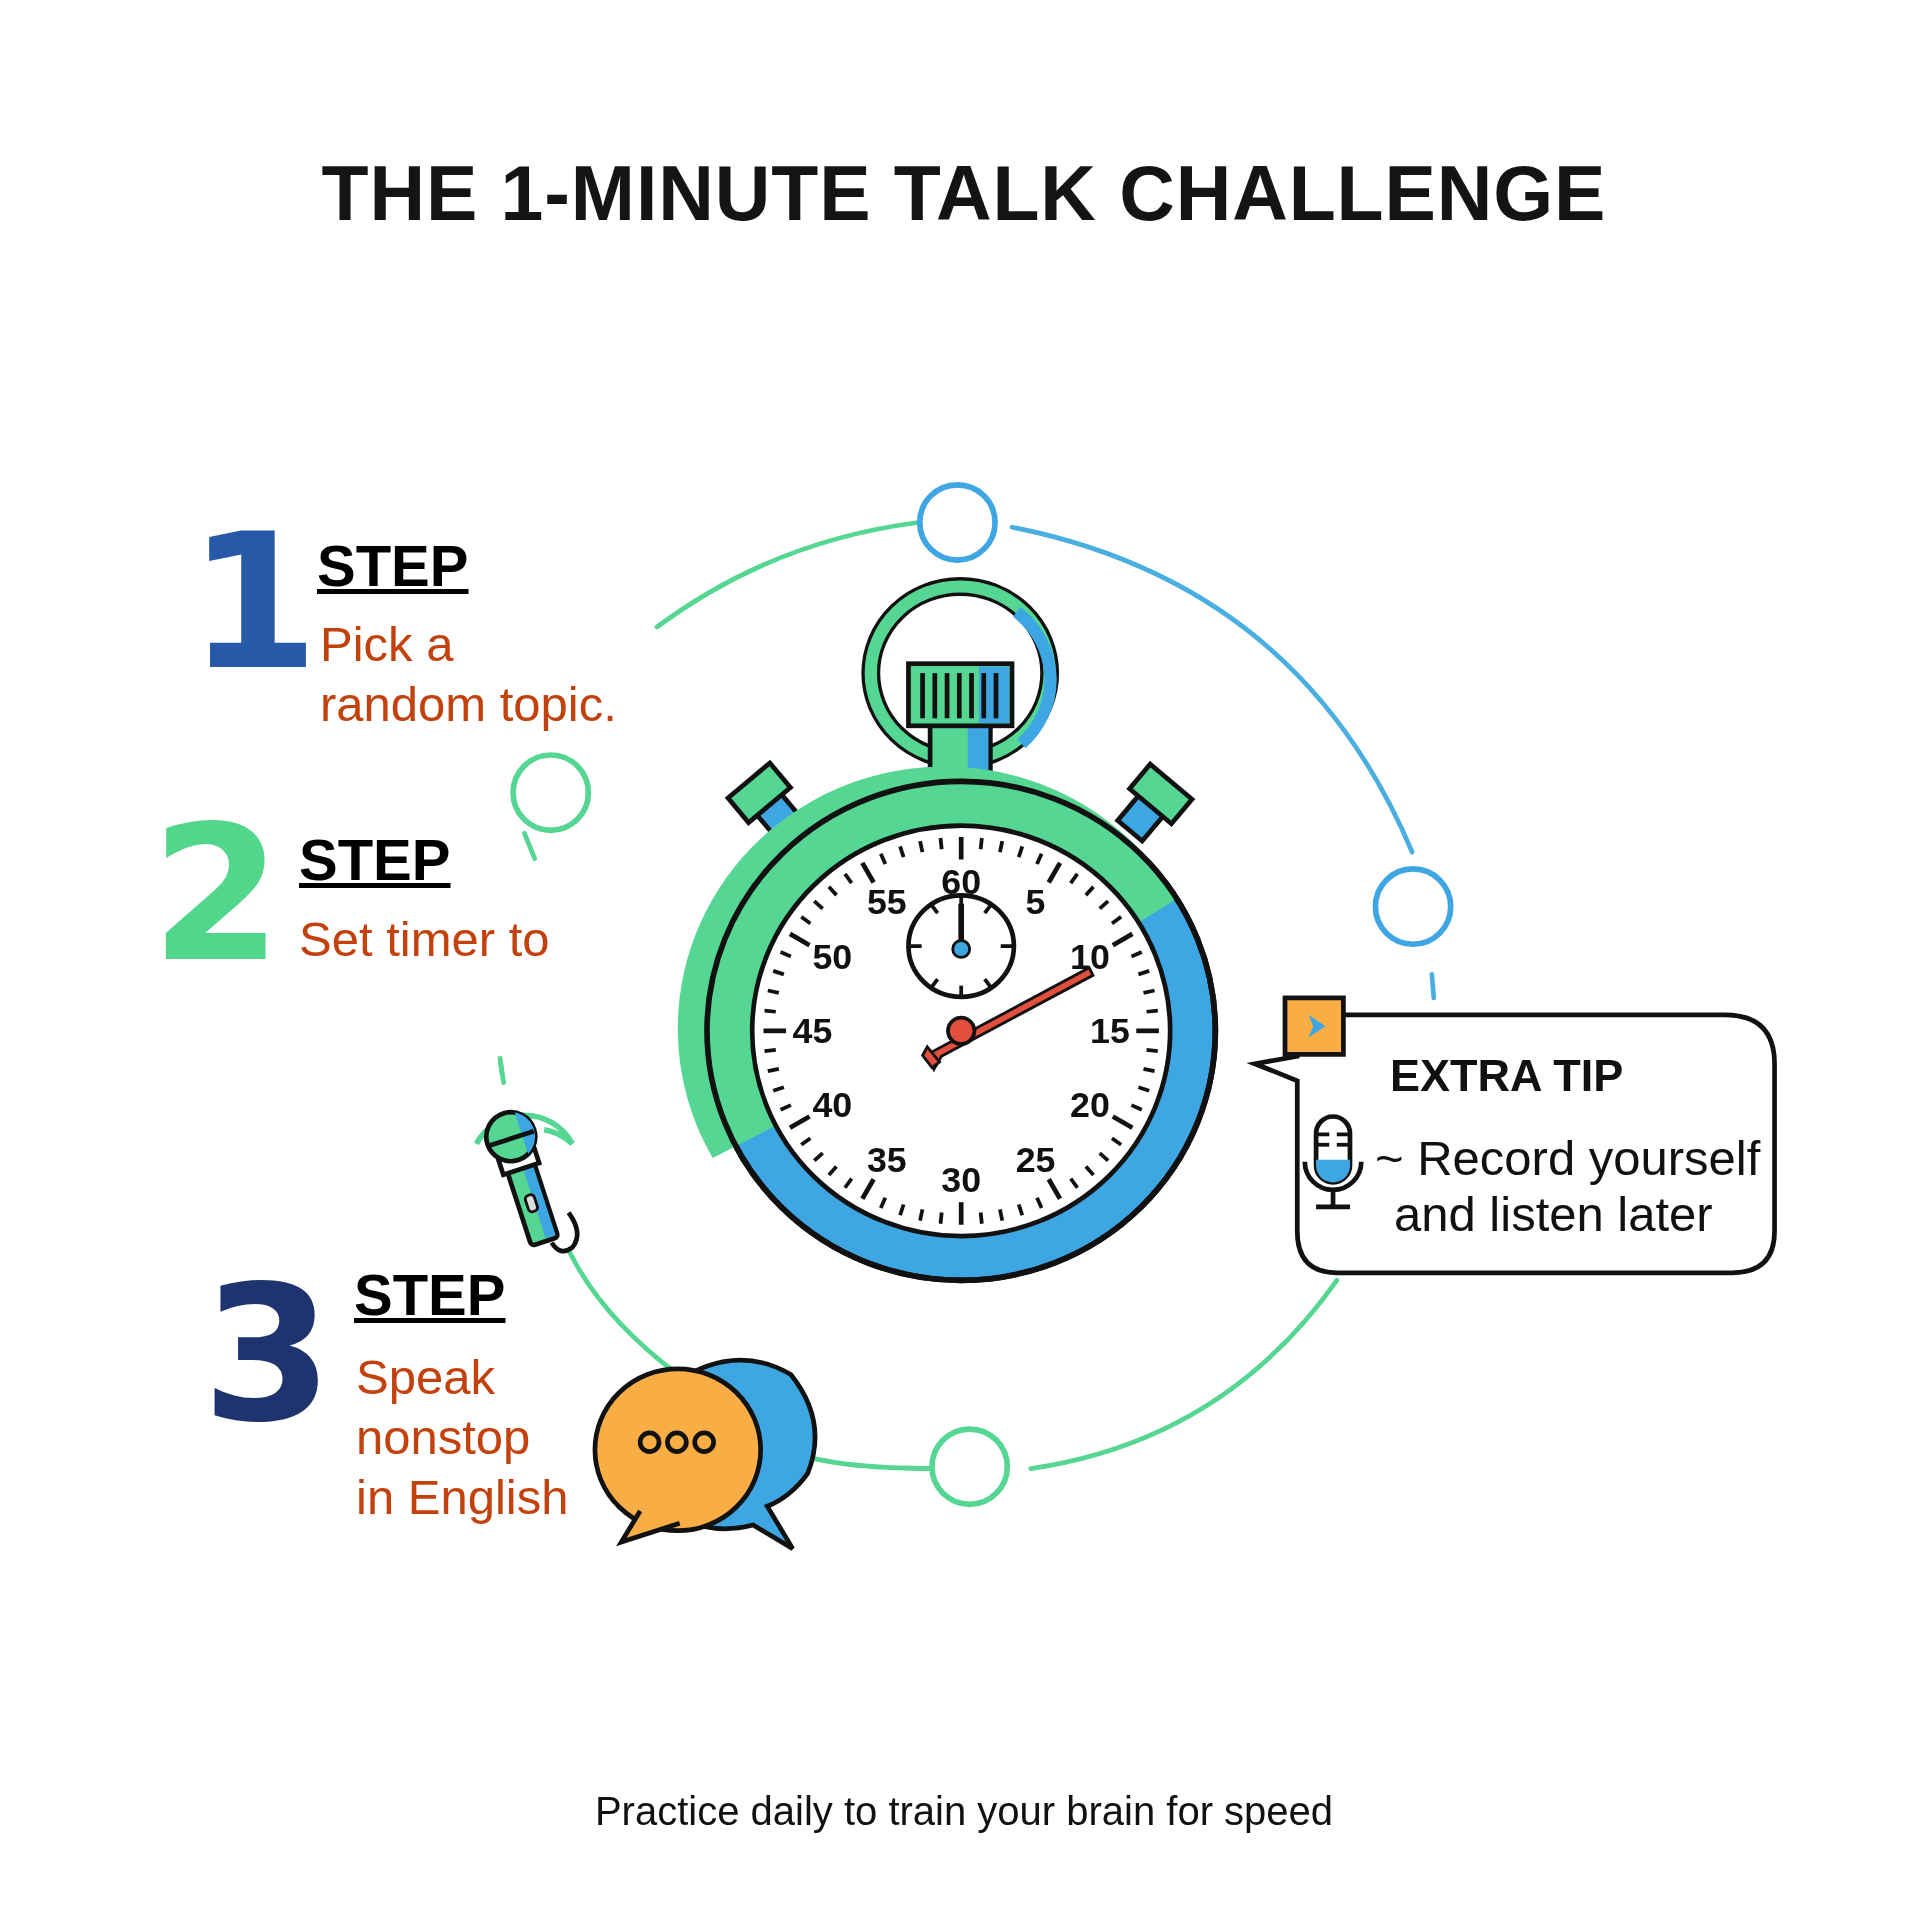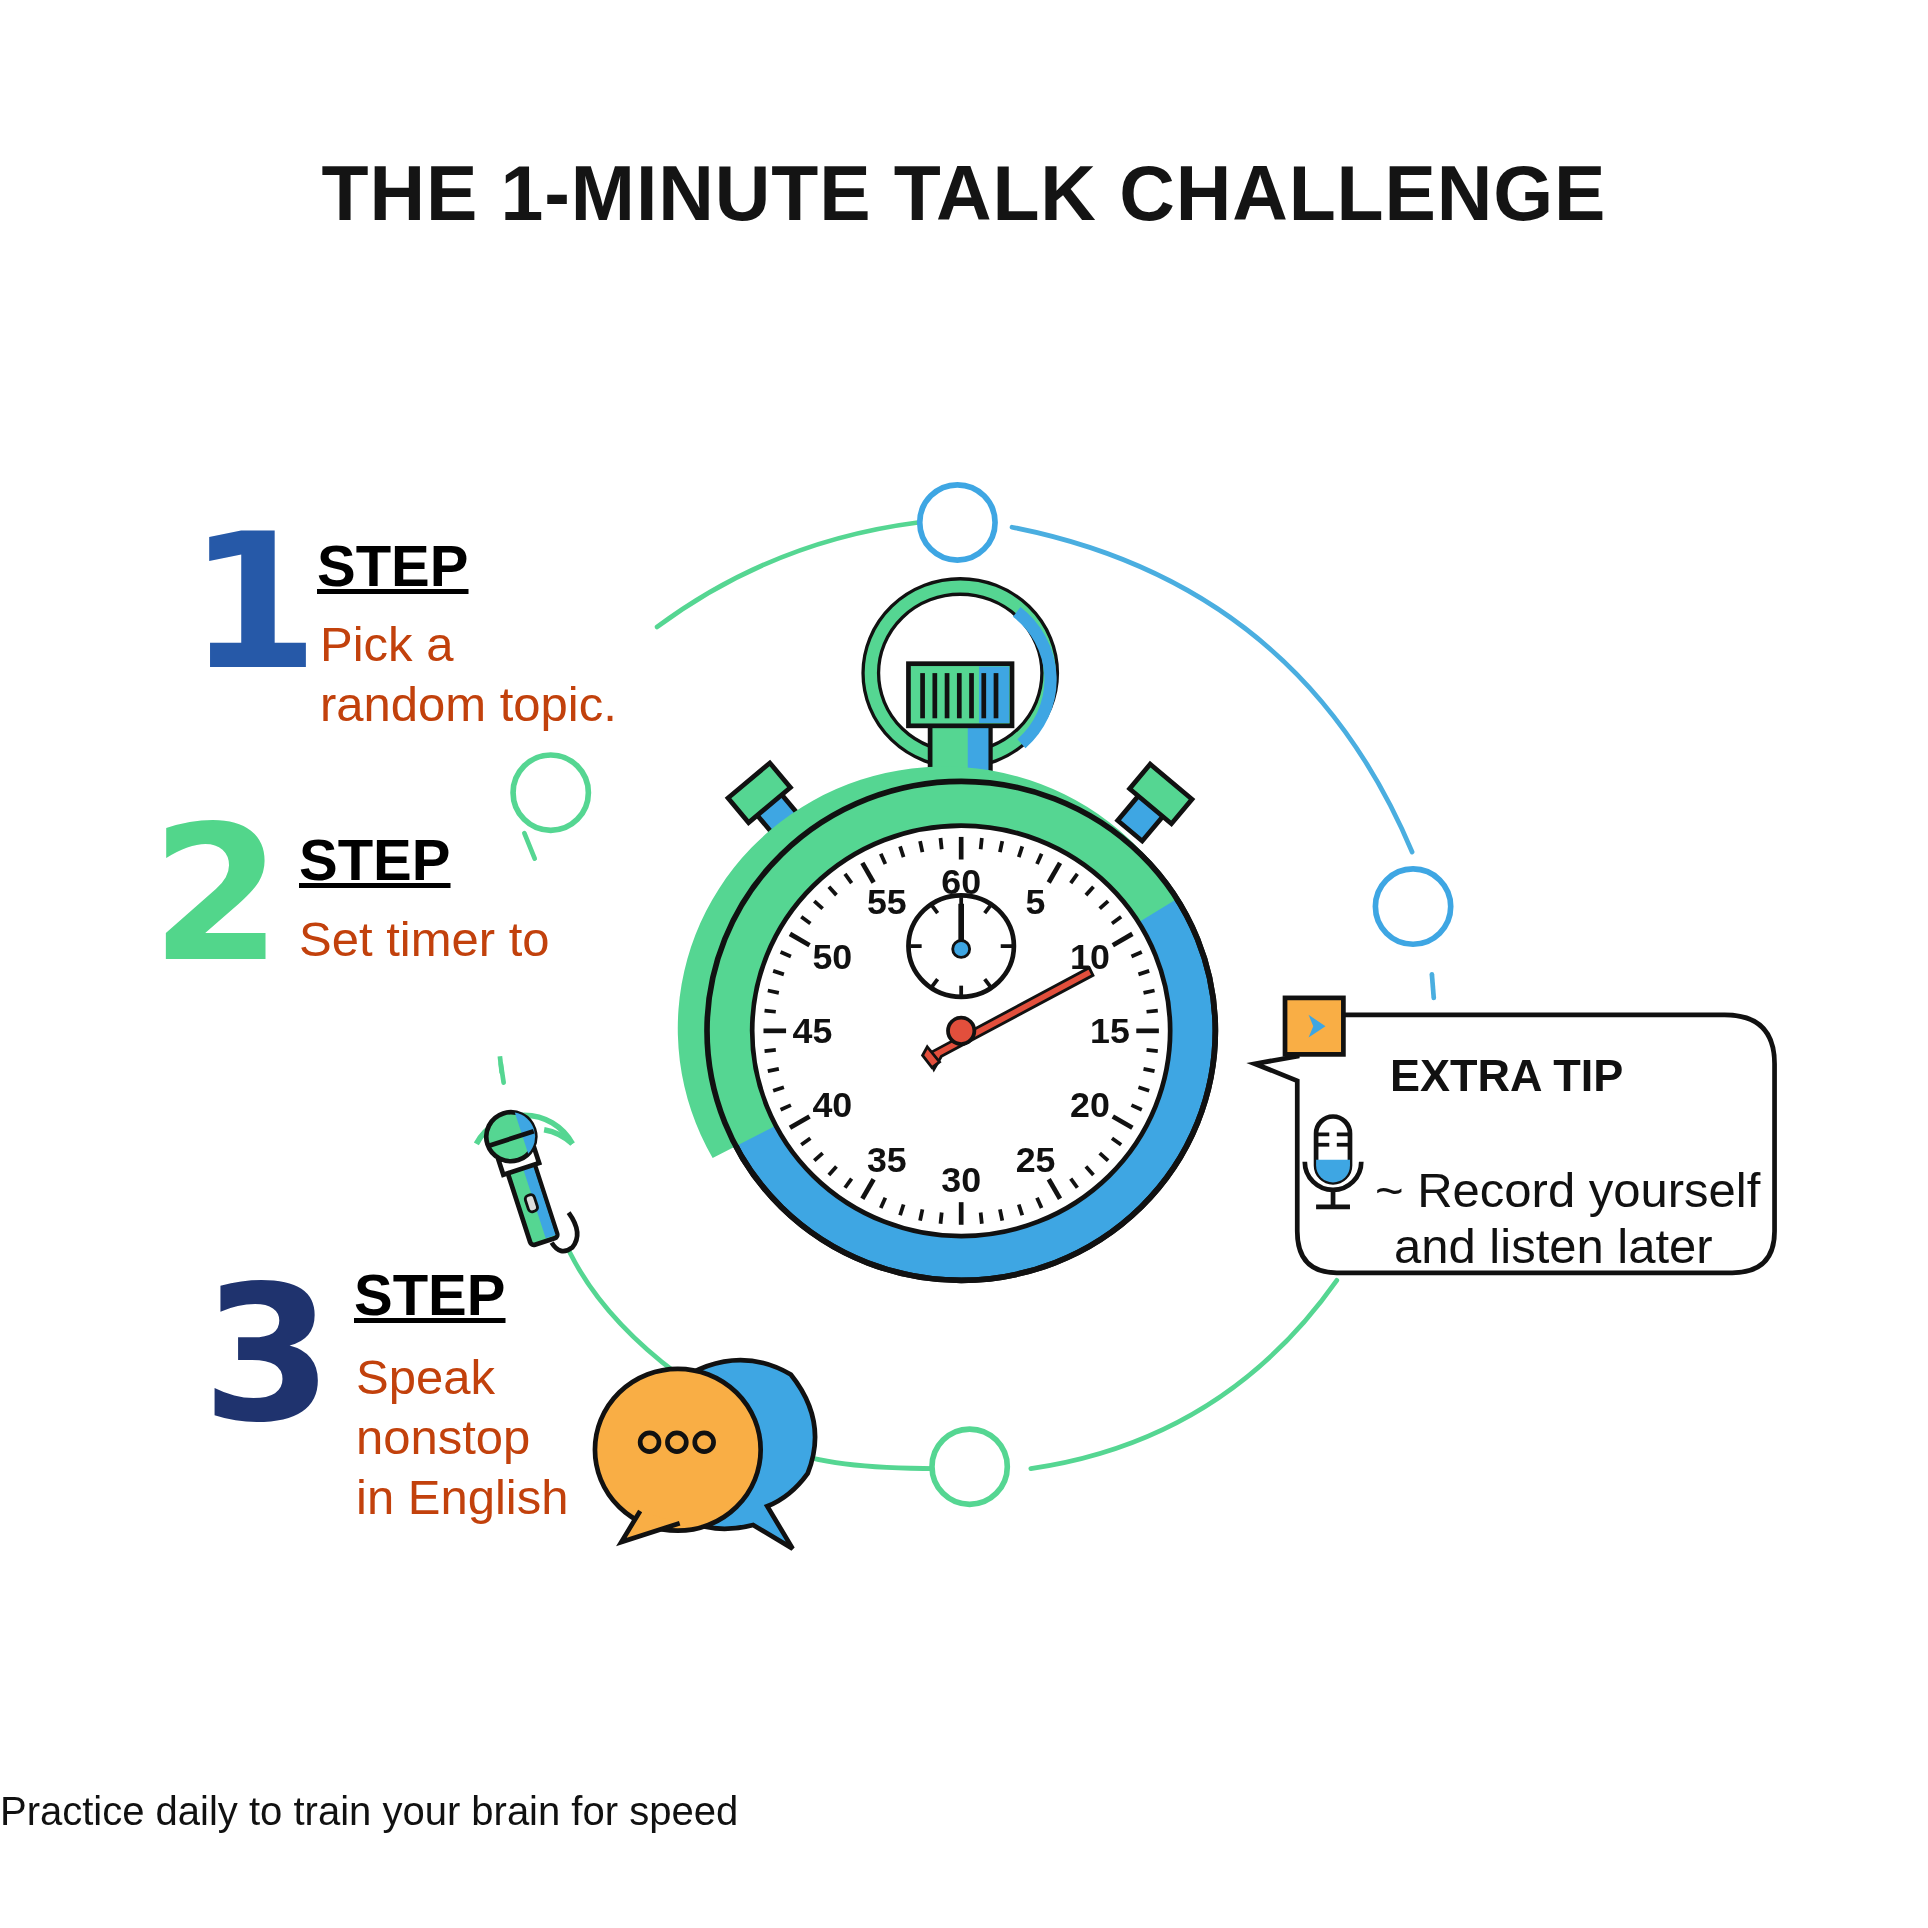--- a/index.html
+++ b/index.html
@@ -6,21 +6,21 @@
   body { width: 1928px; height: 1928px; position: relative; overflow: hidden;
          font-family: "Liberation Sans", "DejaVu Sans", sans-serif; color: #111; }
   .abs { position: absolute; }
   .title { left: 0; width: 1928px; top: 149px; text-align: center; font-size: 77px;
            font-weight: 700; letter-spacing: 0.9px; color: #141414; }
   .bignum { font-weight: 900; line-height: 1; font-family: "DejaVu Sans", sans-serif; }
   .step-label { font-size: 58px; font-weight: 700; color: #000000; line-height: 1; text-decoration: underline; }
   .step-text { font-size: 49px; color: #c2410c; line-height: 60px; }
   .tip-title { font-size: 45px; font-weight: 700; color: #111; }
   .tip-text { font-size: 49px; color: #111; line-height: 56px; }
-  .footer { left: 0; width: 1928px; top: 1789px; text-align: left; font-size: 40px; color: #111; }
+  .footer { left: 0; width: 1928px; top: 1789px; text-align: center; font-size: 40px; color: #111; }
   svg.layer { position: absolute; left: 0; top: 0; }
 </style>
 </head>
 <body>
 
 <div class="abs title">THE 1-MINUTE TALK CHALLENGE</div>
 
 <svg class="layer" width="1928" height="1928" viewBox="0 0 2048 2048">
 
   <g fill="none" stroke-width="5" stroke-linecap="round">
@@ -230,19 +230,19 @@
 
 <div class="abs bignum" style="left:202px; top:1260px; font-size:188px; color:#1f336e;">3</div>
 <div class="abs step-label" style="left:354px; top:1266px;">STEP</div>
 <div class="abs step-text" style="left:356px; top:1347px;">
   <div>Speak</div>
   <div>nonstop</div>
   <div>in English</div>
 </div>
 
 <div class="abs tip-title" style="left:1370px; top:1050px;margin-left:20px;">EXTRA TIP</div>
-<div class="abs tip-text" style="left:1375px; top:1130px;margin-top:32px;">
+<div class="abs tip-text" style="left:1375px; top:1130px;">
   <div>~ Record yourself</div>
   <div style="padding-left:19px;">and listen later</div>
 </div>
 
 <div class="abs footer">Practice daily to train your brain for speed</div>
 
 
 </body></html>

